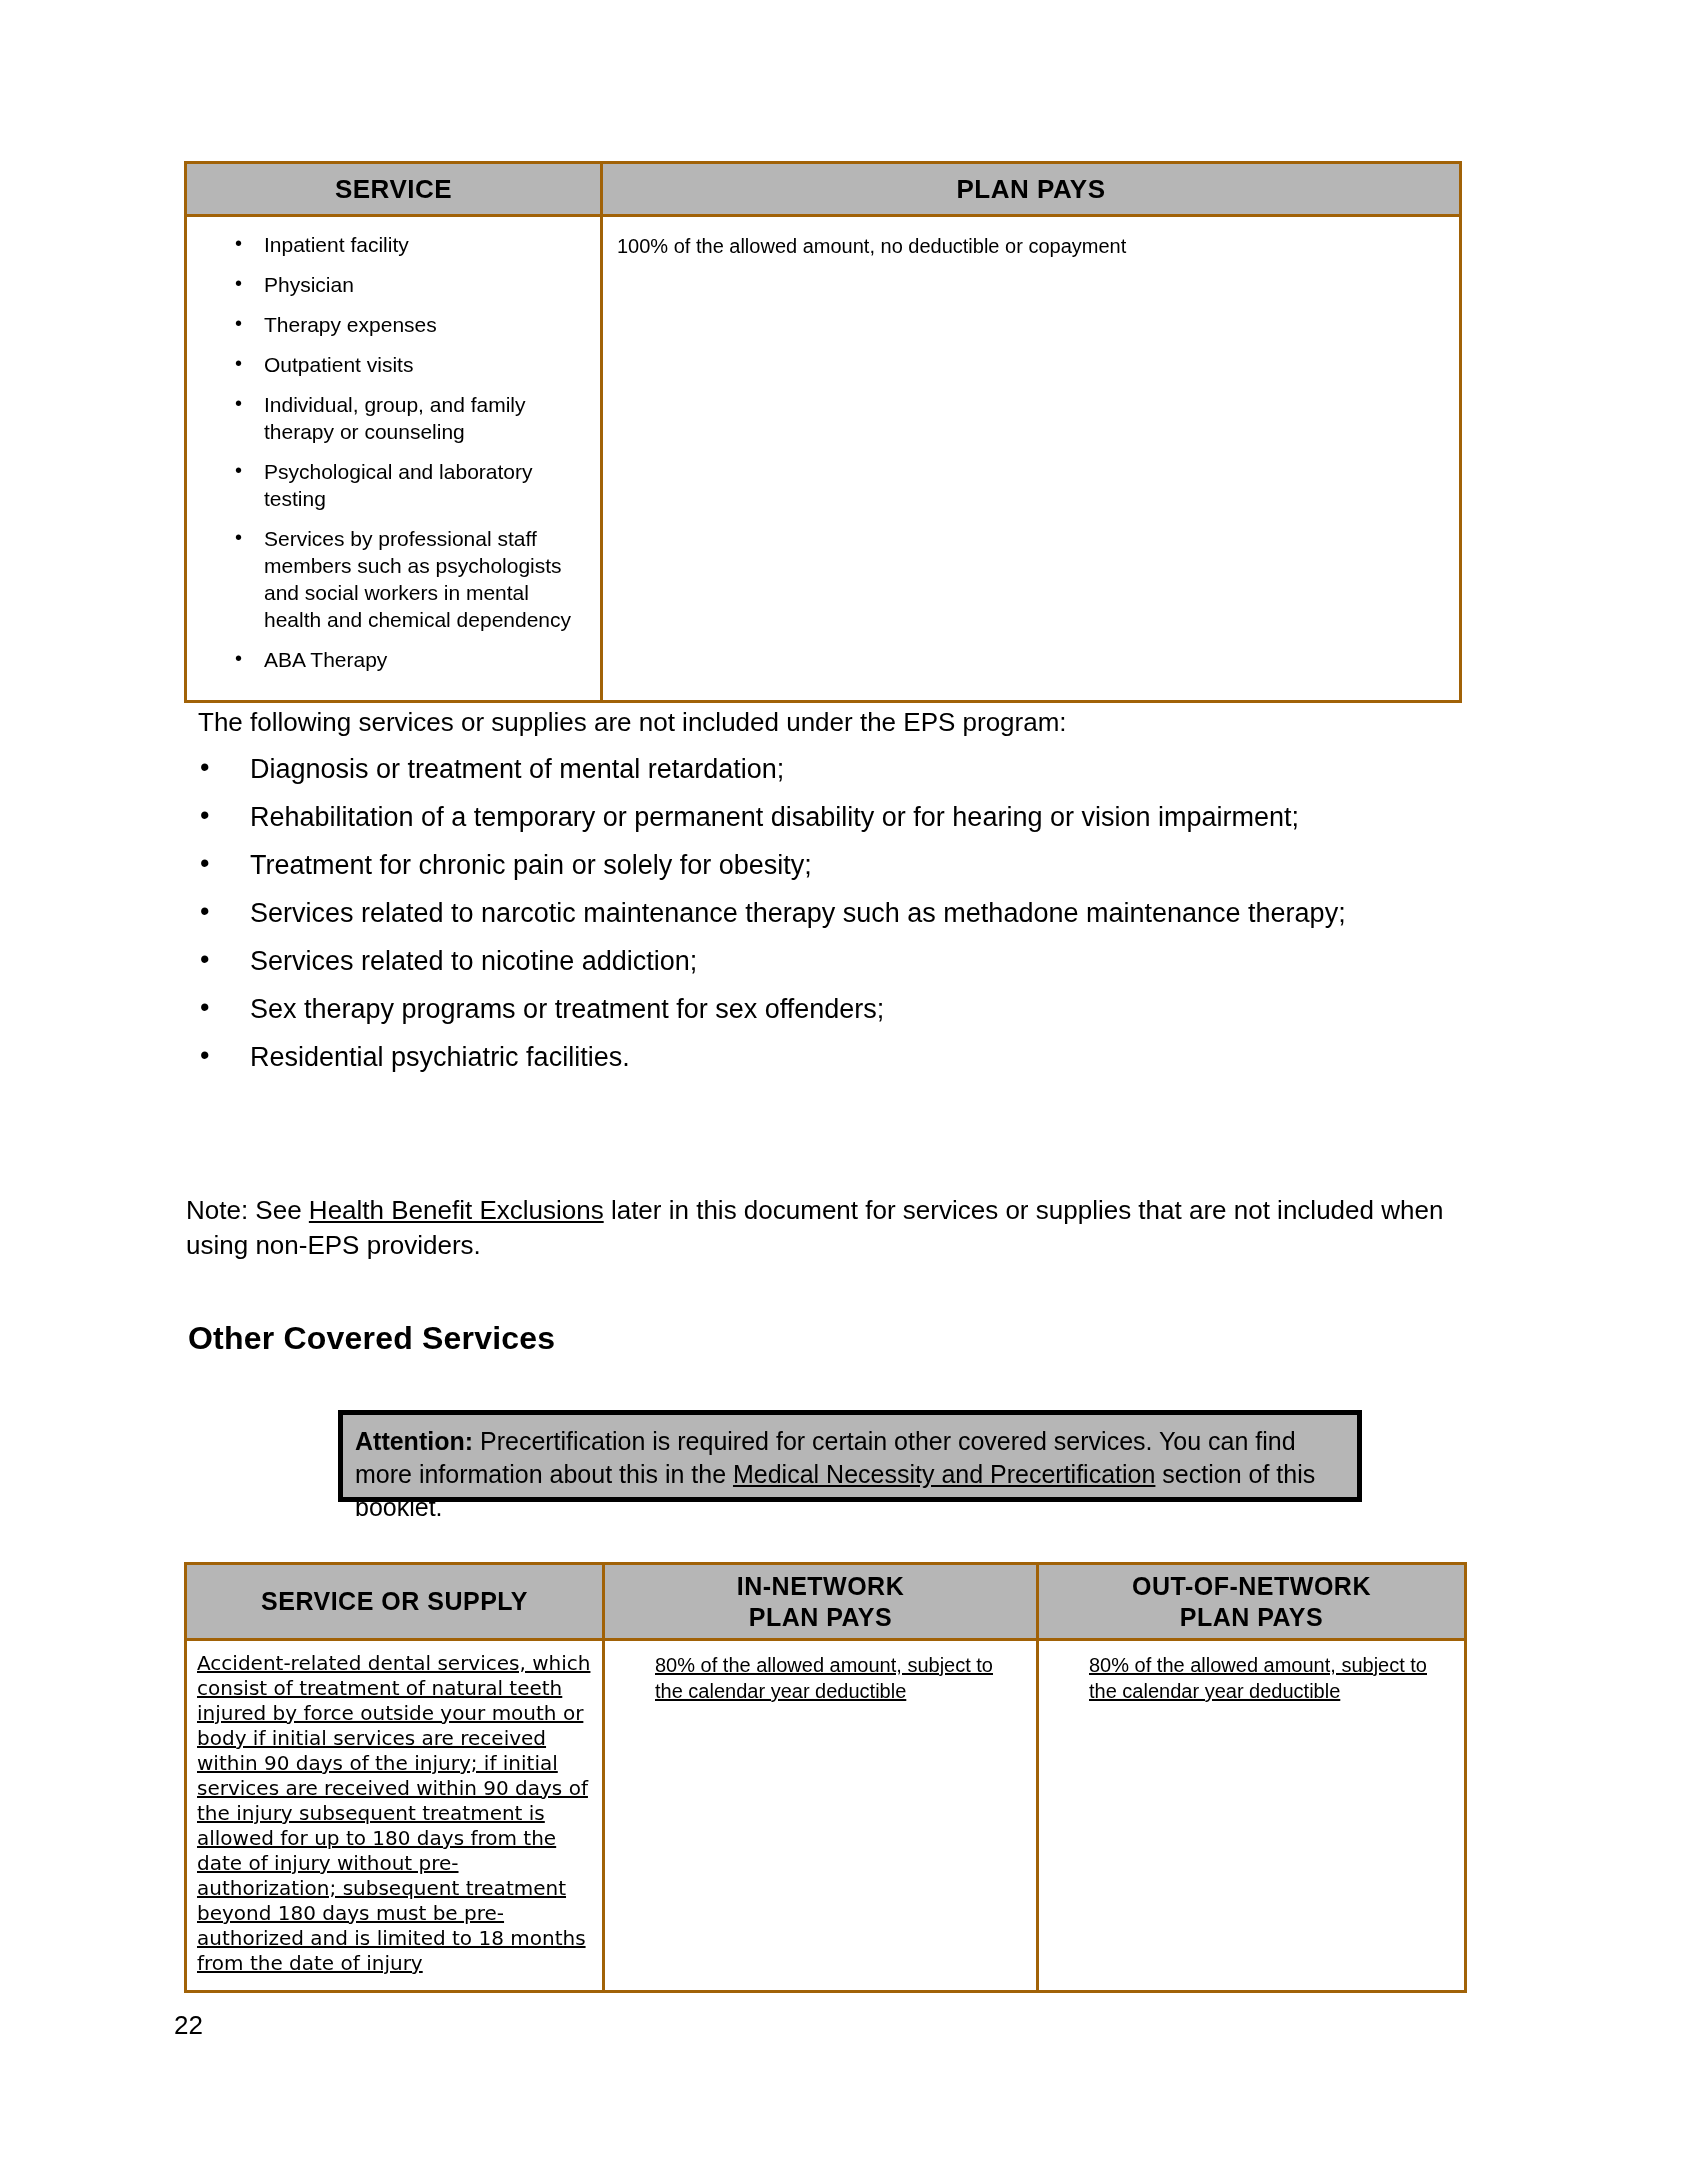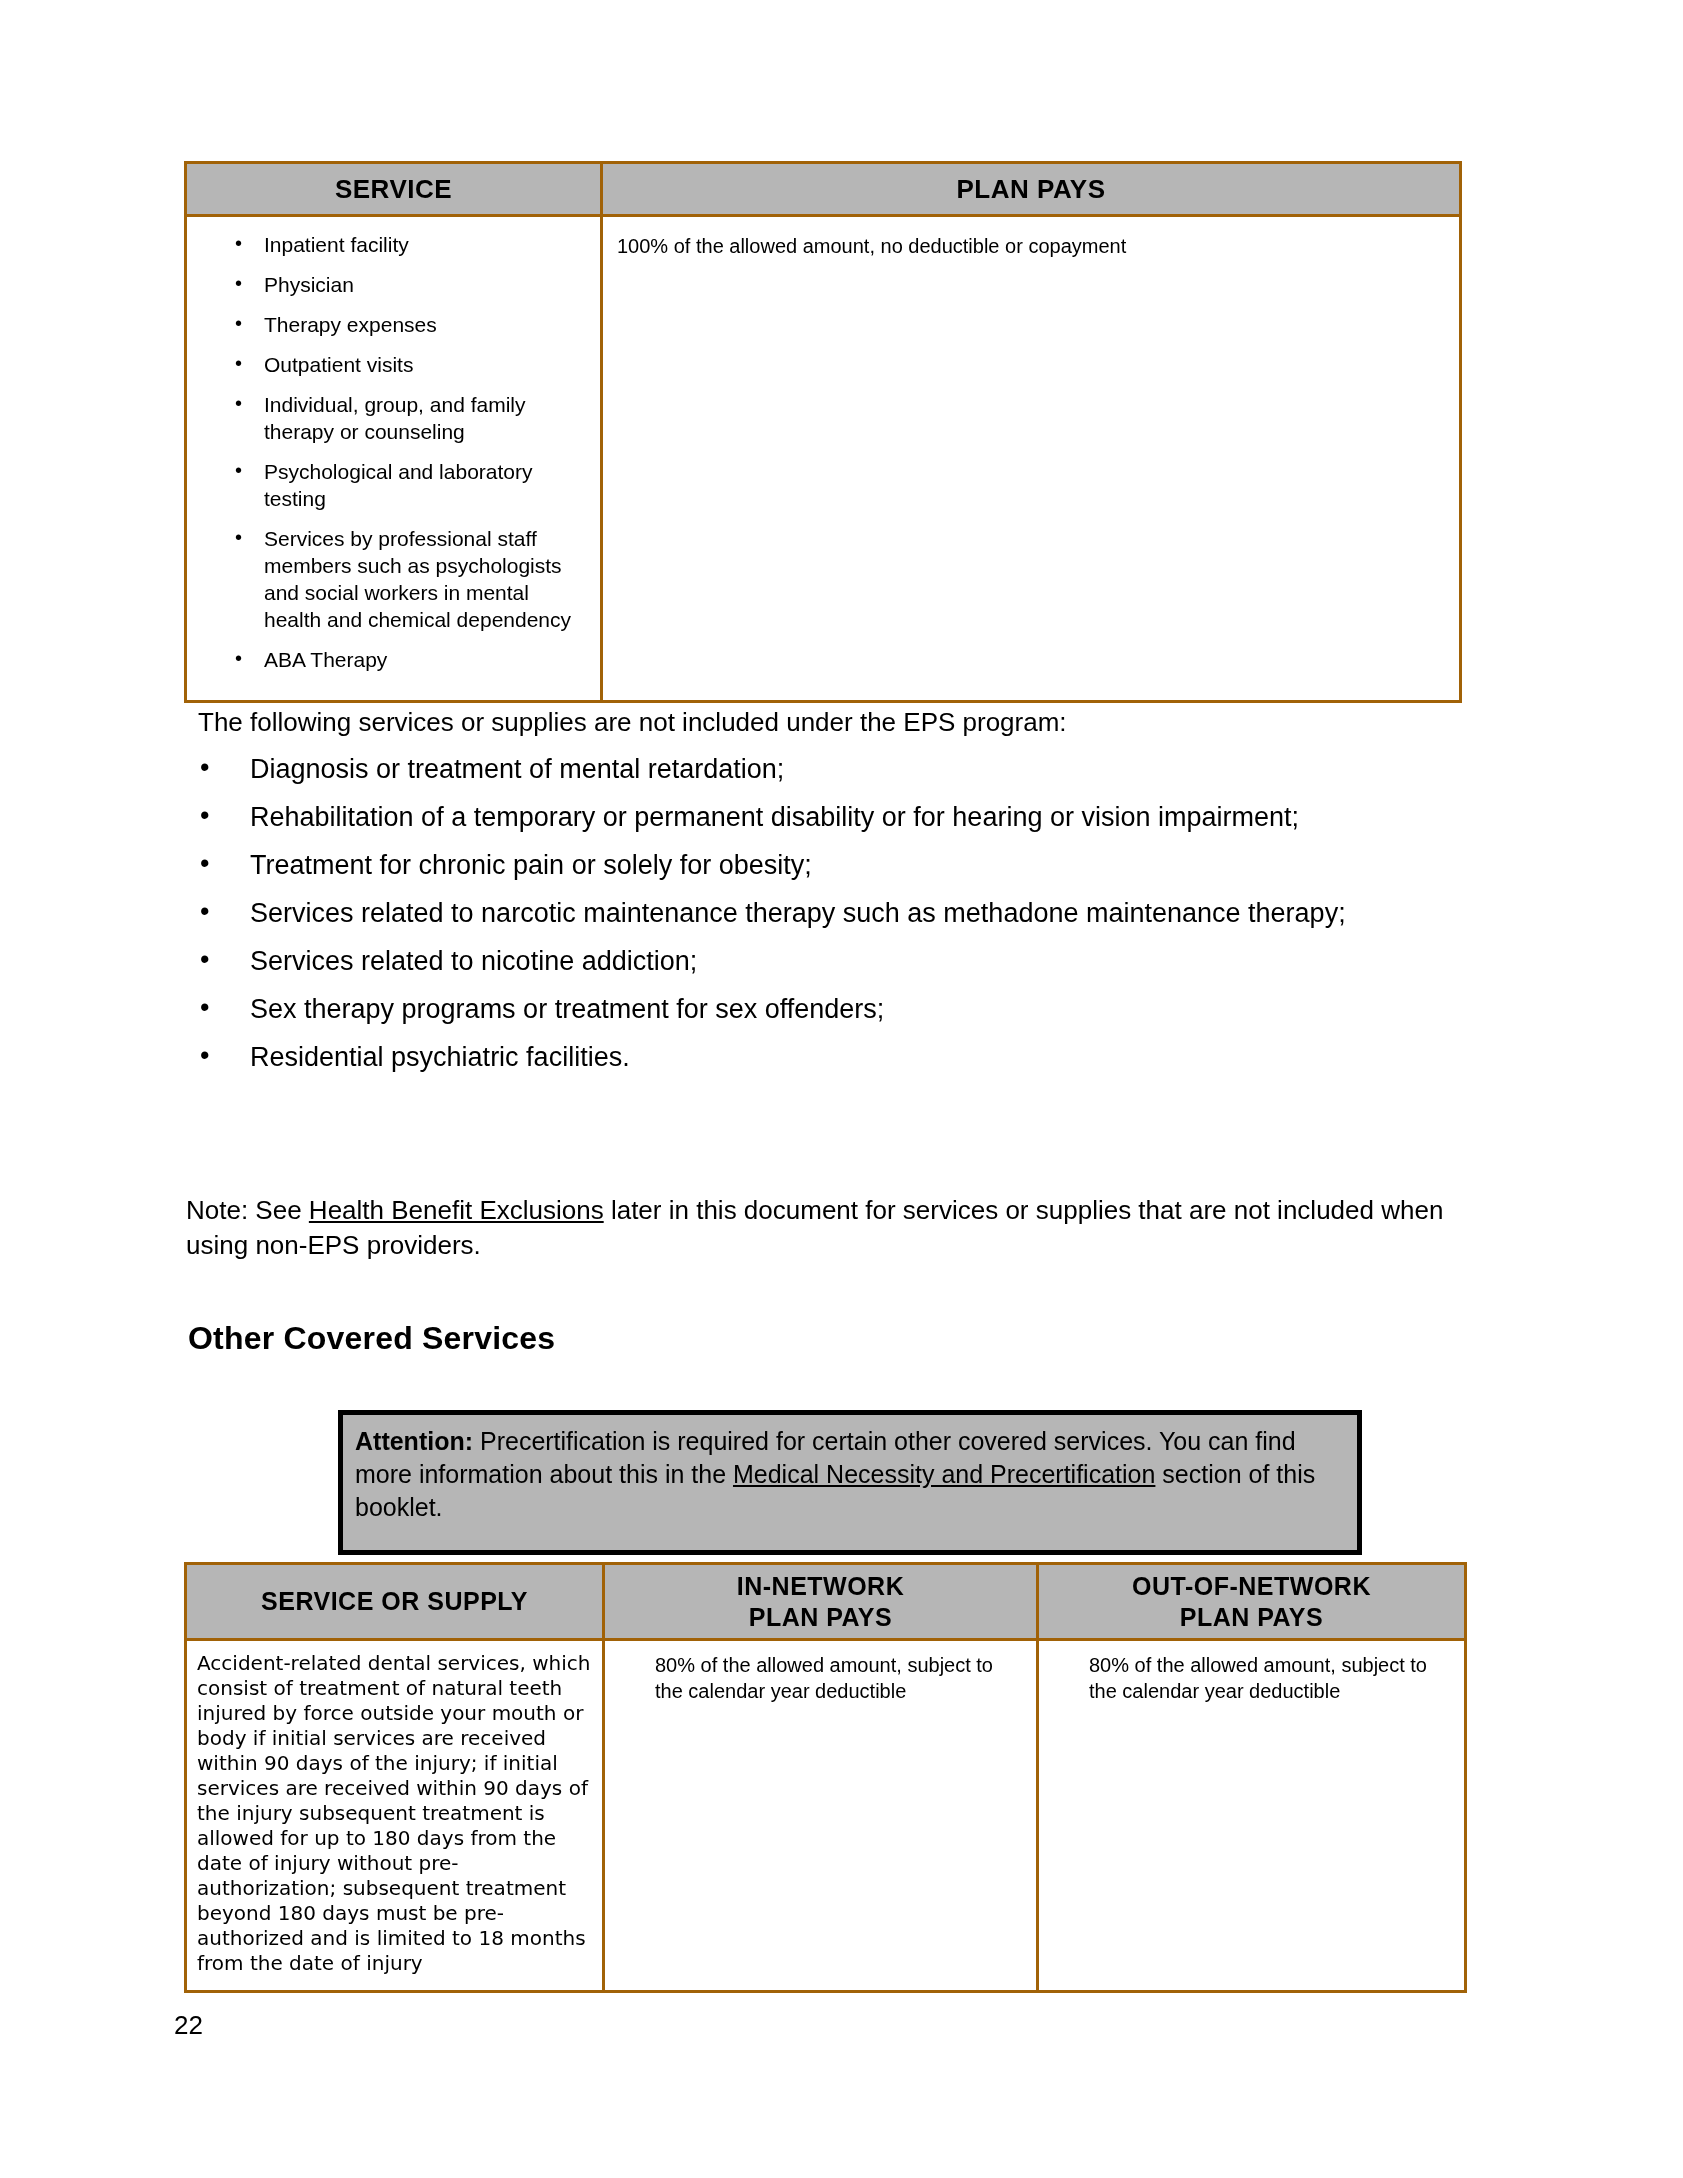--- a/index.html
+++ b/index.html
@@ -138,21 +138,21 @@
     font-weight: bold;
     letter-spacing: 0.2px;
   }
 
   
   #attention-box {
     position: absolute;
     left: 338px;
     top: 1410px;
     width: 1024px;
-    height: 145px;
+    height: 92px;
     box-sizing: border-box;
     background: #b6b6b6;
     border: 5px solid #000000;
   }
   .attention-text {
     font-size: 25px;
     line-height: 33px;
     padding: 10px 12px 0 12px;
   }
   .attention-text .bold {
@@ -176,20 +176,21 @@
     vertical-align: middle;
     padding: 0 6px;
   }
   .hdr-2line span { display: block; }
 
   .body-cell {
     font-size: 20px;
     line-height: 25px;
     padding: 10px 10px 14px 10px;
     font-family: "DejaVu Sans", sans-serif;
+    text-decoration: underline;
   }
   .body-cell.narrow {
     font-family: "Liberation Sans", sans-serif;
     font-size: 20px;
     line-height: 26px;
     padding: 11px 10px 14px 11px;
     margin-left: 39px;
   }
 
   

